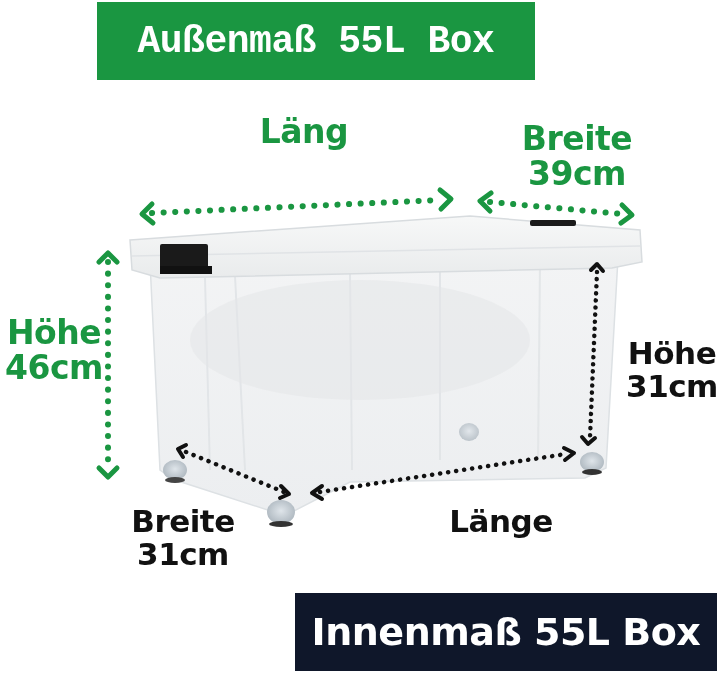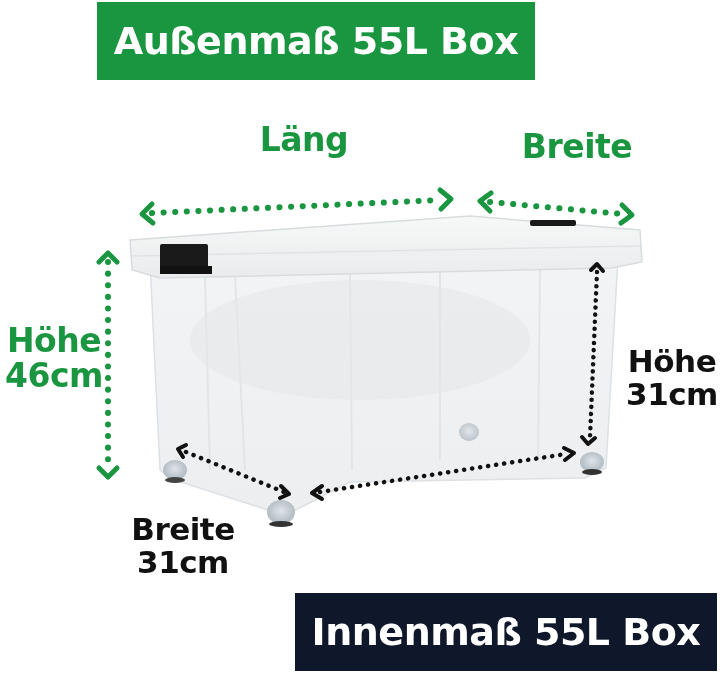--- a/index.html
+++ b/index.html
@@ -1,23 +1,23 @@
 <!DOCTYPE html>
 <html><head>
   <meta charset="utf-8">
   <style>
     html, body { margin: 0; padding: 0; background: #ffffff; }
     body { width: 720px; height: 674px; position: relative; overflow: hidden;
            font-family: "DejaVu Sans", "Liberation Sans", sans-serif; }
     .banner { position: absolute; display: flex; align-items: center; justify-content: center;
               font-weight: bold; color: #ffffff; white-space: nowrap; letter-spacing: -0.5px; }
-    .banner-top { left: 97px; top: 2px; width: 438px; height: 78px; font-size: 38px; }
+    .banner-top { left: 97px; top: 2px; width: 438px; height: 78px; font-size: 38px; font-family: Liberation Mono, monospace; }
     .banner-bottom { left: 295px; top: 593px; width: 422px; height: 78px; font-size: 38px; }
     .label { position: absolute; font-weight: bold; text-align: center; line-height: 1.05;
-             white-space: nowrap; letter-spacing: -0.5px; margin-top: 8px; }
+             white-space: nowrap; letter-spacing: -0.5px; }
     .label span { display: block; }
     .green { color: #1a9641; }
     .black { color: #111111; }
     .lbl-laeng { left: 244px; top: 115px; width: 120px; font-size: 33px; }
     .lbl-breite-top { left: 512px; top: 122px; width: 130px; font-size: 33px; }
     .lbl-hoehe-left { left: -2px; top: 316px; width: 112px; font-size: 33px; }
     .lbl-hoehe-right { left: 622px; top: 337px; width: 100px; font-size: 31px; }
     .lbl-breite-bottom { left: 118px; top: 505px; width: 130px; font-size: 31px; }
     .lbl-laenge-bottom { left: 436px; top: 505px; width: 130px; font-size: 31px; }
     svg.art { position: absolute; left: 0; top: 0; }
@@ -121,32 +121,34 @@
 
 <div class="banner banner-top" style="background:#1a9641;">
   <span>Außenmaß 55L Box</span>
 </div>
 
 <div class="label green lbl-laeng">
   <span>Läng</span>
 </div>
 <div class="label green lbl-breite-top">
   <span>Breite</span>
+  <span>39cm</span>
 </div>
 <div class="label green lbl-hoehe-left">
   <span>Höhe</span>
   <span>46cm</span>
 </div>
 
 <div class="label black lbl-hoehe-right">
   <span>Höhe</span>
   <span>31cm</span>
 </div>
 <div class="label black lbl-breite-bottom">
   <span>Breite</span>
   <span>31cm</span>
 </div>
 <div class="label black lbl-laenge-bottom">
+  <span>Länge</span>
 </div>
 
 <div class="banner banner-bottom" style="background:#0f172a;">
   <span>Innenmaß 55L Box</span>
 </div>
 
 </body></html>

